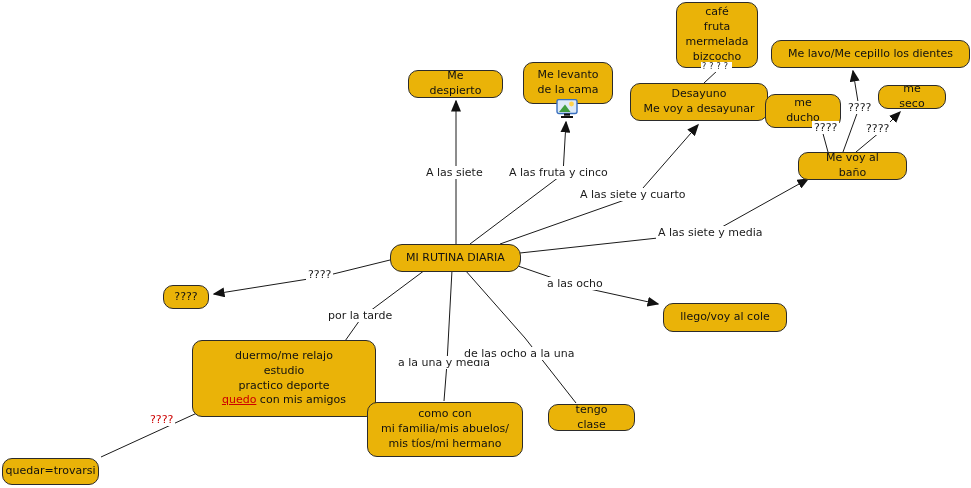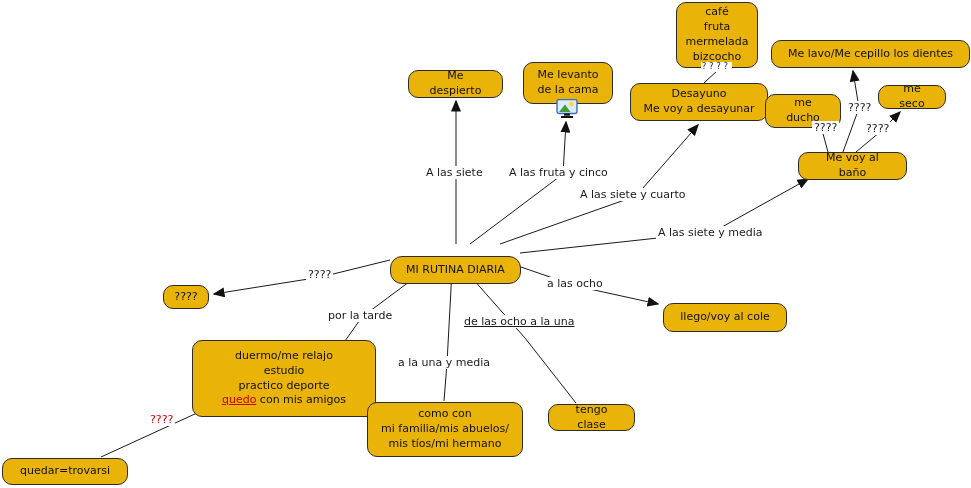--- a/index.html
+++ b/index.html
@@ -8,21 +8,21 @@
     font-family:"DejaVu Sans", sans-serif;
   }
   #edges{position:absolute;left:0;top:0;z-index:1;}
   .node{
     position:absolute;z-index:2;box-sizing:border-box;
     background:#eab308;border:1px solid #2b2b2b;border-radius:10px;
     display:flex;align-items:center;justify-content:center;
     text-align:center;font-size:11px;line-height:1.35;color:#111;
     white-space:pre-line;padding:2px 12px;
   }
-  .node.center{border-radius:12px;margin-top:12px;}
+  .node.center{border-radius:12px;}
   .elabel{
     position:absolute;z-index:2;background:#ffffff;padding:0 2px;
     font-size:11px;color:#1a1a1a;white-space:nowrap;line-height:1.2;
   }
   .elabel.red{color:#cc0000;}
   .elabel.tiny{font-size:8px;letter-spacing:3px;padding:0 1px;}
   .duermo-line{display:block;}
   .hl{color:#cc0000;text-decoration:underline;}
   #res-icon{position:absolute;left:556px;top:99px;width:22px;height:20px;z-index:3;}
 </style>
@@ -107,21 +107,21 @@
     <span>????</span>
   </div>
 
   <div class="node" style="left:192px;top:340px;width:184px;height:77px;flex-direction:column;">
     <span class="duermo-line">duermo/me relajo</span>
     <span class="duermo-line">estudio</span>
     <span class="duermo-line">practico deporte</span>
     <span class="duermo-line"><span class="hl">quedo</span><span> con mis amigos</span></span>
   </div>
 
-  <div class="node" style="left:2px;top:458px;width:126px;height:27px;">
+  <div class="node" style="left:2px;top:458px;width:97px;height:27px;">
     <span>quedar=trovarsi</span>
   </div>
 
   <div class="node" style="left:367px;top:402px;width:156px;height:55px;">
     <span>como con
 mi familia/mis abuelos/
 mis tíos/mi hermano</span>
   </div>
 
   <div class="node" style="left:548px;top:404px;width:87px;height:27px;justify-content:flex-end;">
@@ -133,20 +133,20 @@
   </div>
 
   <div class="elabel" style="left:424px;top:166px;">A las siete</div>
   <div class="elabel" style="left:507px;top:166px;">A las fruta y cinco</div>
   <div class="elabel" style="left:578px;top:188px;">A las siete y cuarto</div>
   <div class="elabel" style="left:656px;top:226px;">A las siete y media</div>
   <div class="elabel" style="left:545px;top:277px;">a las ocho</div>
   <div class="elabel" style="left:306px;top:268px;">????</div>
   <div class="elabel" style="left:326px;top:309px;">por la tarde</div>
   <div class="elabel" style="left:396px;top:356px;">a la una y media</div>
-  <div class="elabel" style="left:462px;top:315px;text-decoration:underline;">de las ocho a la una</div>
+  <div class="elabel" style="left:462px;top:347px;">de las ocho a la una</div>
   <div class="elabel red" style="left:148px;top:413px;">????</div>
   <div class="elabel tiny" style="left:701px;top:62px;">????</div>
   <div class="elabel" style="left:812px;top:121px;">????</div>
   <div class="elabel" style="left:846px;top:101px;">????</div>
   <div class="elabel" style="left:864px;top:122px;">????</div>
 
 </div>
 
 </body></html>

